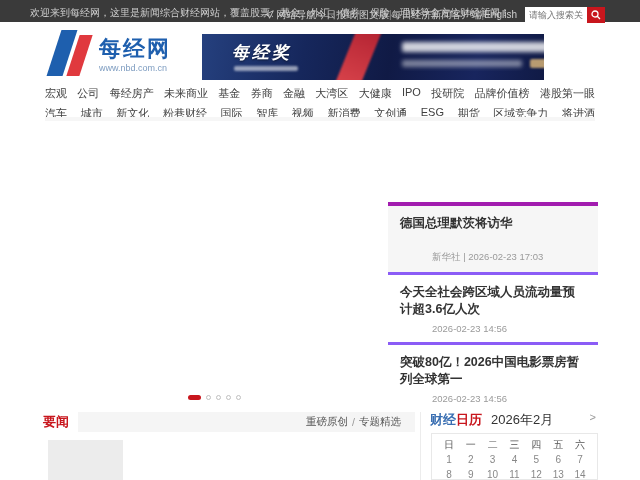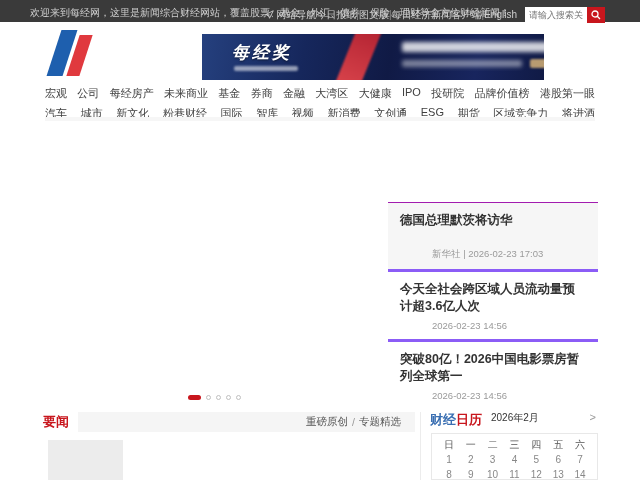--- a/index.html
+++ b/index.html
@@ -50,21 +50,21 @@
     box-shadow:0 0 0 1px #dcdcdc; }
   .carousel-caption { position:absolute; left:0; bottom:0; width:342px; min-height:30px; background:rgba(64,64,64,.92);
     color:#fff; font-size:10.5px; line-height:14px; padding:2px 8px 3px 8px; }
   .dots { position:absolute; left:43px; top:395px; width:342px; display:flex; justify-content:center; align-items:center; gap:5px; }
   .dot { width:5px; height:5px; border-radius:50%; border:1px solid #c0c0c0; background:#fff; cursor:pointer; }
   .dot.active { width:13px; height:5px; border-radius:3px; background:#c8161d; border:none; }
 
   
   .sidebar { position:absolute; left:388px; top:202px; width:210px; }
   .side-item { padding:9px 12px 8px 12px; cursor:pointer; border-top:3px solid #8b5cf6; }
-  .side-item.featured { background:#f6f6f6; border-top:1px solid #a21caf; }
+  .side-item.featured { background:#f6f6f6; border-top:4px solid #a21caf; }
   .side-title { font-size:12.5px; font-weight:bold; color:#333; line-height:17px; }
   .side-item.featured .side-title { margin-bottom:19px; }
   .side-item .side-title { margin-bottom:5px; }
   .side-meta { font-size:9.5px; color:#9a9a9a;margin-left:32px; }
 
   
   .tabbar { position:absolute; left:43px; top:412px; width:372px; height:20px; }
   .tab-active { position:absolute; left:0; top:1px; font-size:13px; font-weight:bold; color:#c8161d; cursor:pointer; }
   .tab-strip { position:absolute; left:35px; top:0; width:337px; height:20px; background:#f5f5f5;
     display:flex; align-items:center; justify-content:flex-end; padding-right:14px; gap:4px; }
@@ -73,21 +73,21 @@
 
   .story-thumb { position:absolute; left:48px; top:440px; width:75px; height:40px; background:#ececec; cursor:pointer; }
   .story-title { position:absolute; left:133px; top:447px; width:275px; font-size:12.5px; color:#222; line-height:16px; cursor:pointer; }
 
   .vdivider { position:absolute; left:420px; top:412px; width:1px; height:68px; background:#ececec; }
 
   
   .cal-header { position:absolute; left:430px; top:411px; width:168px; height:18px; display:flex; align-items:flex-start; }
   .cal-title { font-size:13px; font-weight:bold; cursor:pointer; }
   .cal-title .blue { color:#3a6fb2; } .cal-title .red { color:#c8161d; }
-  .cal-month { font-size:10px; color:#333; margin-left:9px; }
+  .cal-month { font-size:13px; color:#333; margin-left:9px; }
   .cal-arrow { margin-left:auto; font-size:11px; color:#999; cursor:pointer; padding-right:2px; }
   .cal-box { position:absolute; left:431px; top:433px; width:167px; height:47px; background:#fff; border:1px solid #e8e8e8;
     padding:4px 6px 0 6px; }
   .cal-grid { display:grid; grid-template-columns:repeat(7,1fr); row-gap:2px; text-align:center; }
   .cal-wd { font-size:10px; color:#555; line-height:13px; }
   .cal-day { font-size:10px; color:#888; line-height:13px; cursor:pointer; }
 </style>
 </head>
 <body>
 
@@ -117,20 +117,24 @@
         </button>
       </span>
     </div>
   </div>
 
   <div class="logo">
     <div class="logo-mark">
       <div class="logo-blue"></div>
         <div class="logo-red"></div>
     </div>
+    <div class="logo-text">
+      <div class="logo-name">每经网</div>
+      <div class="logo-url">www.nbd.com.cn</div>
+    </div>
   </div>
 
   <div class="banner">
     <span class="banner-title">每经奖</span>
     <div class="banner-subbar"></div>
     <div class="banner-swoosh"></div>
     <div class="banner-blur1"></div>
     <div class="banner-blur2"></div>
     <div class="banner-gold"></div>
   </div>

